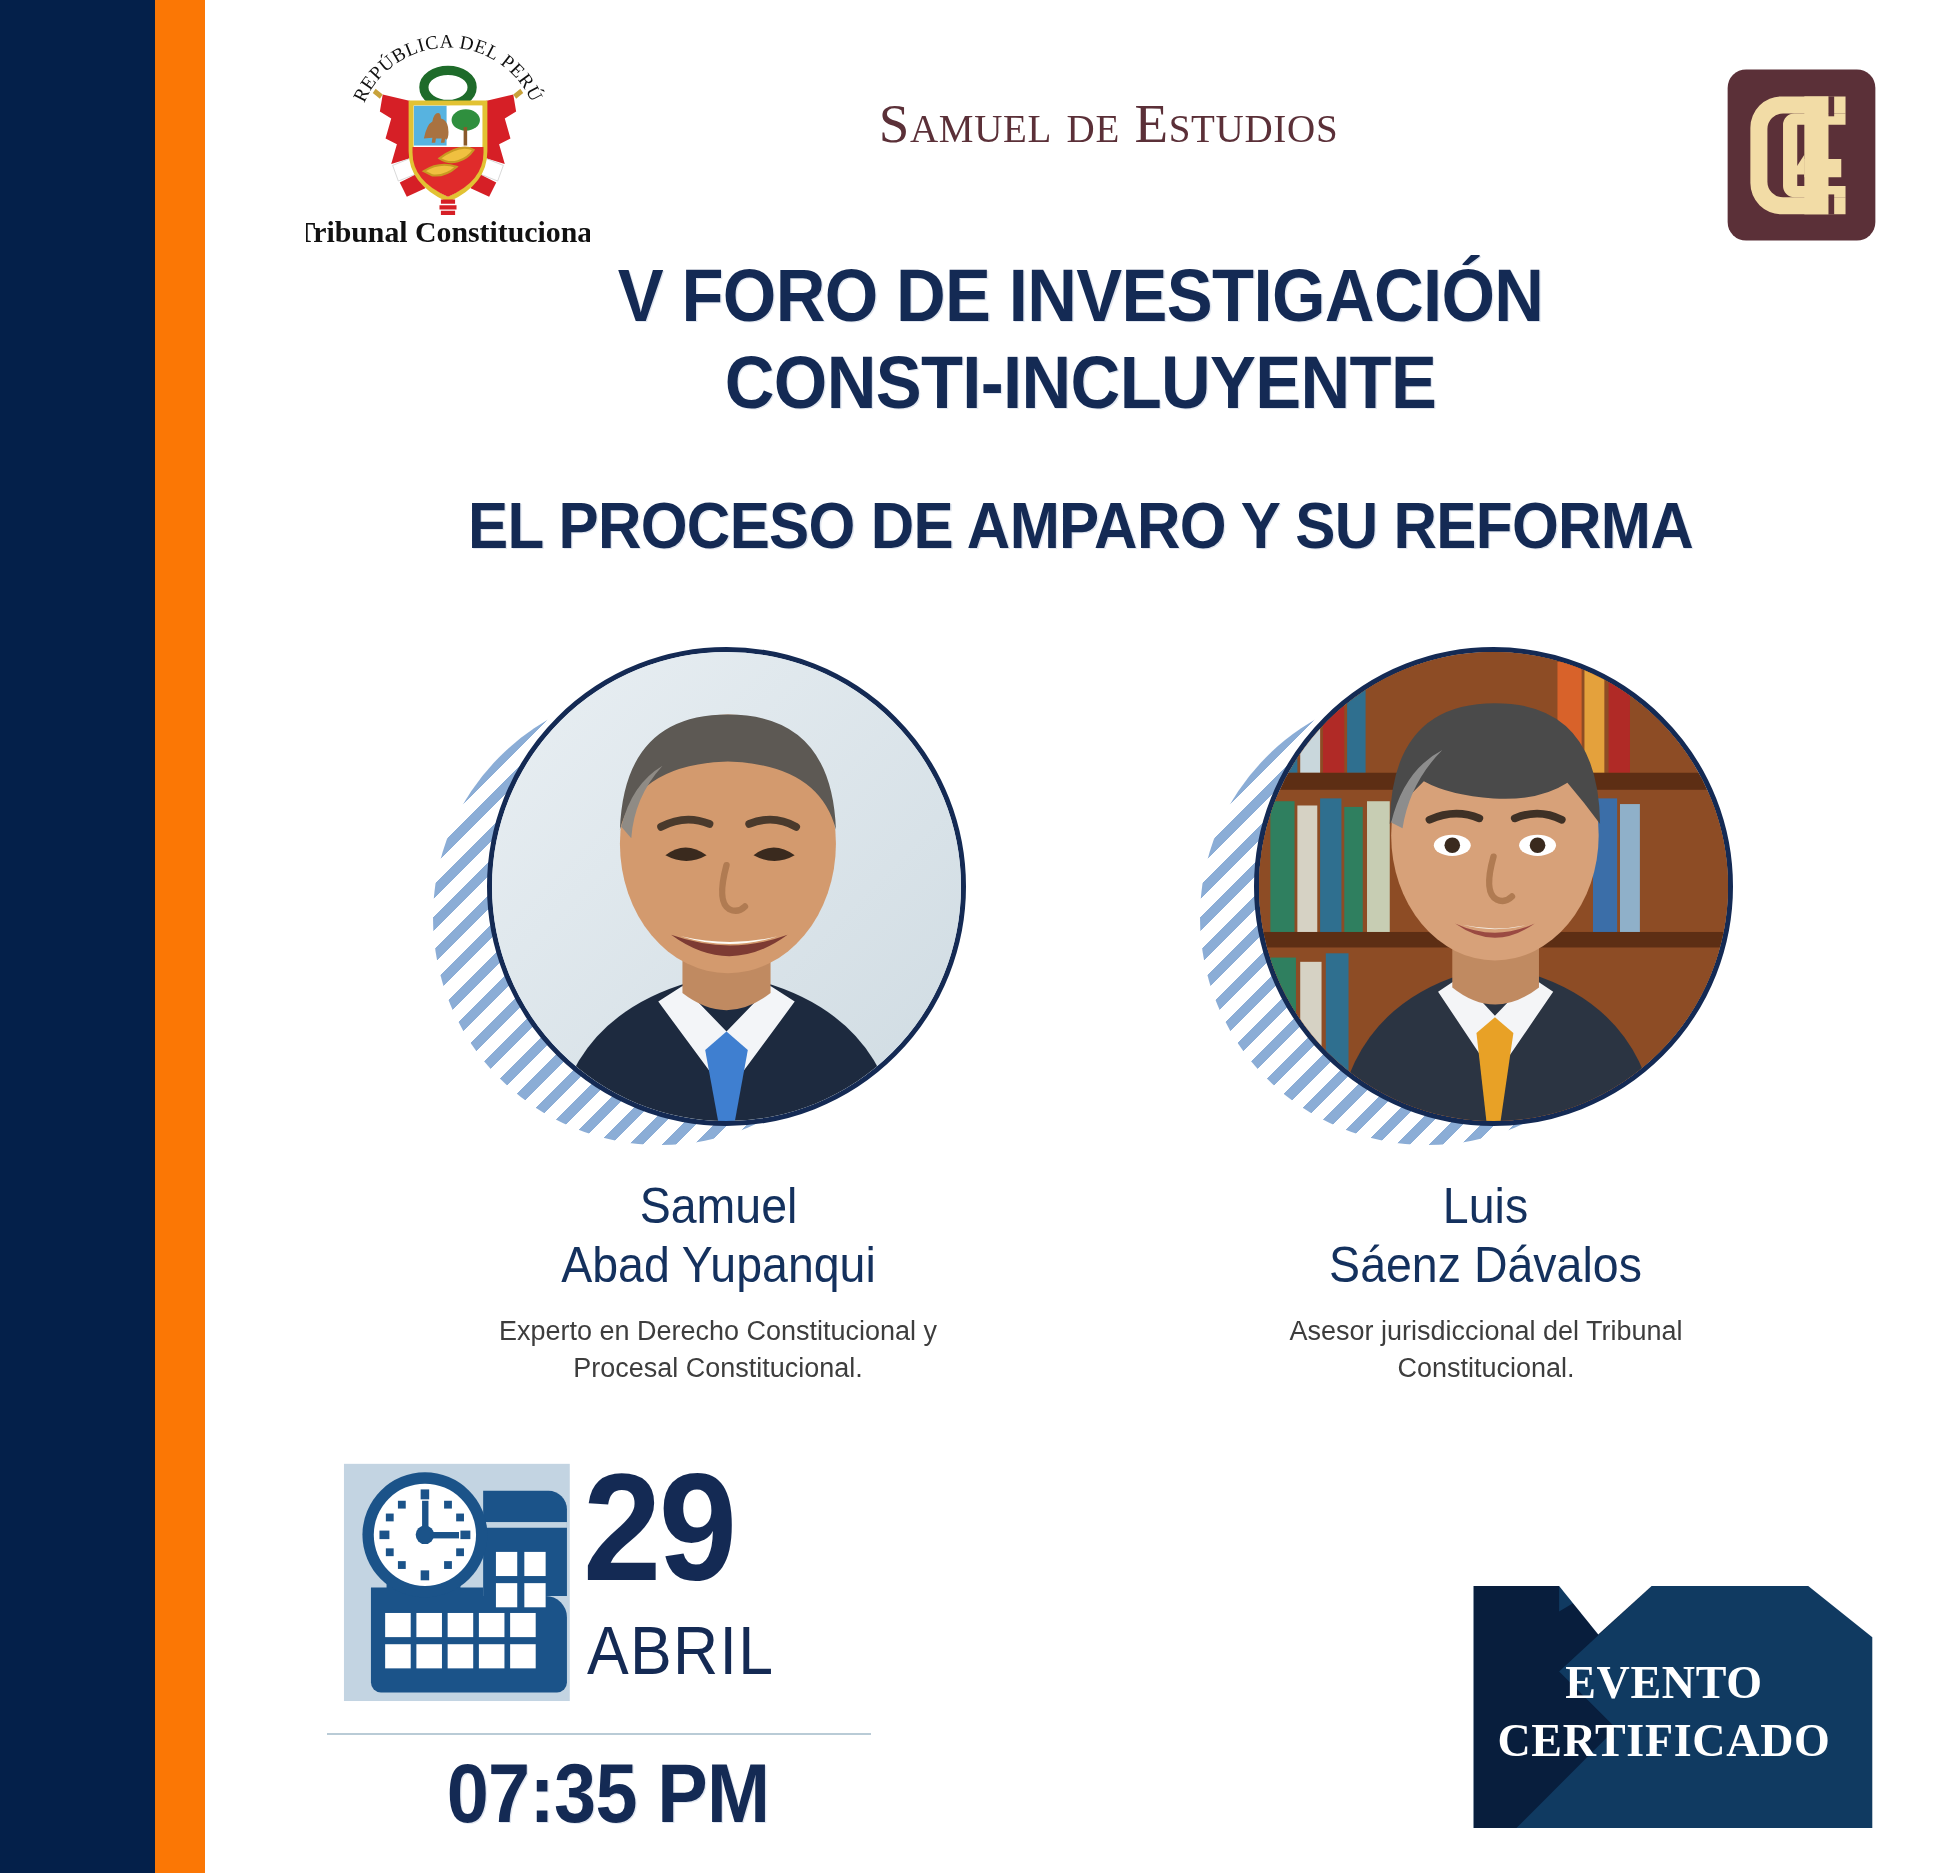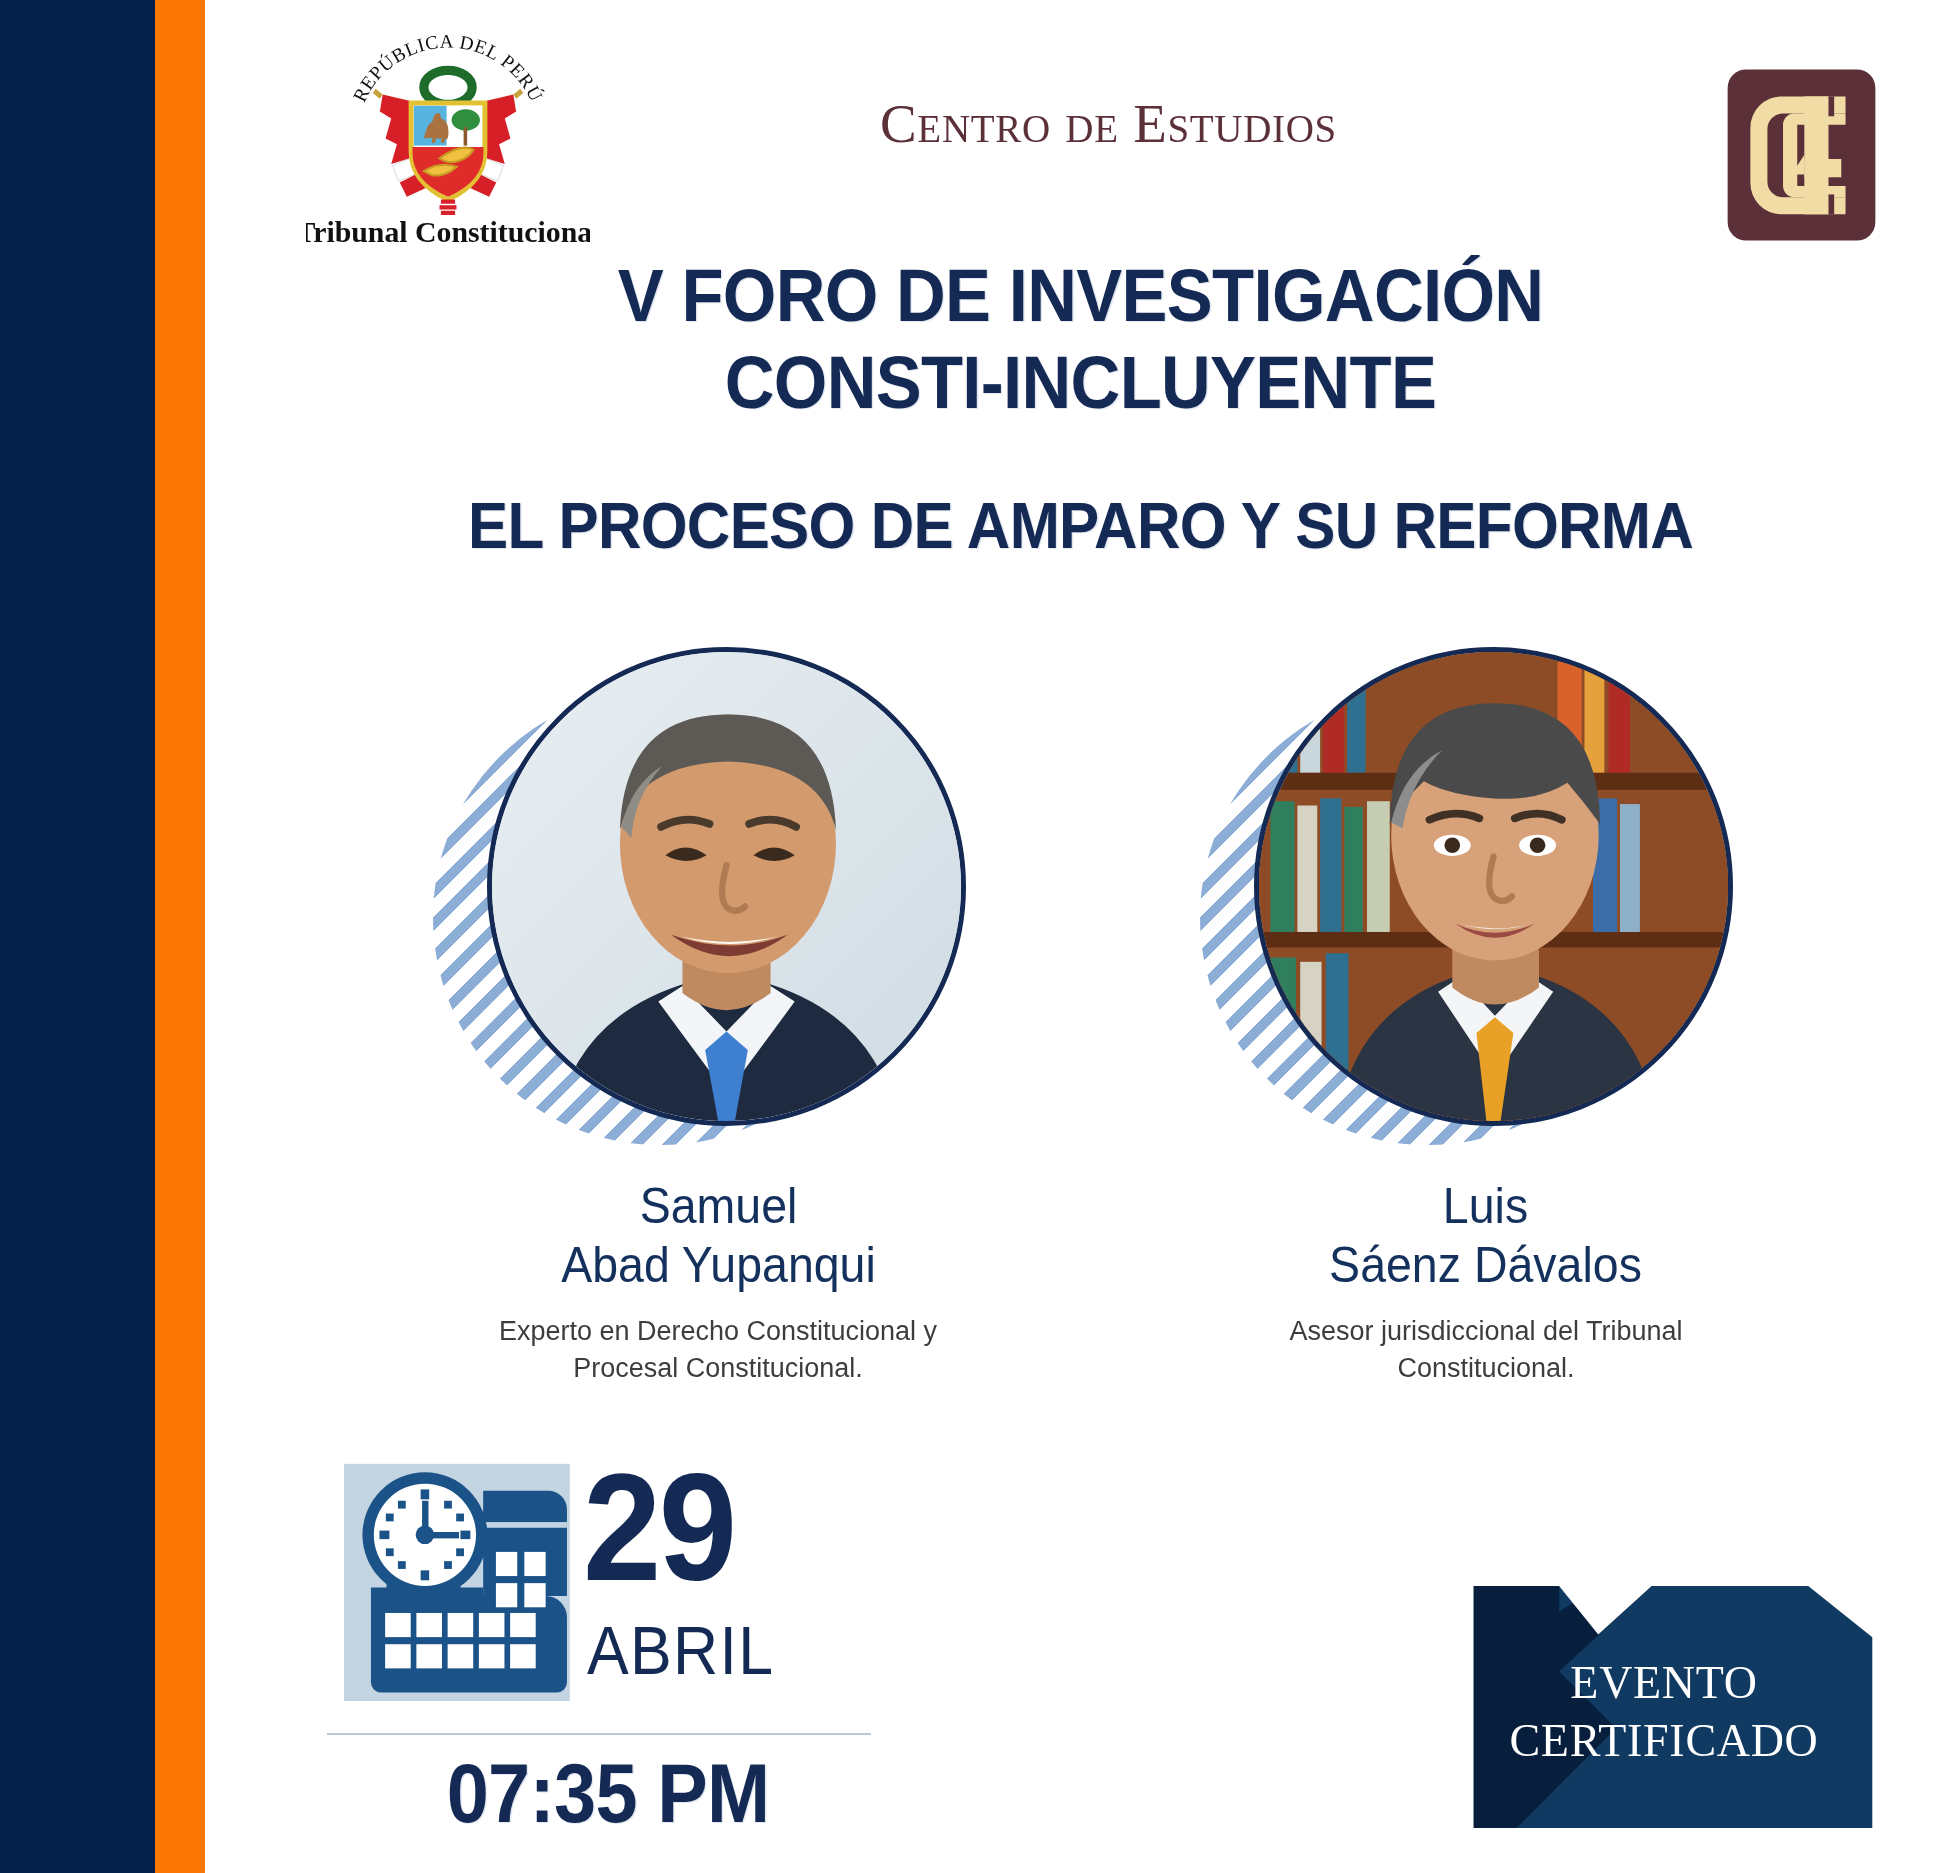--- a/index.html
+++ b/index.html
@@ -123,21 +123,21 @@
   .fb svg{width:100%;height:100%;display:block;}
   .live-badge{
     width:213px;height:96px;background:#ef4044;border-radius:10px;
     display:flex;align-items:center;justify-content:center;
     color:#ffffff;font-family:"Liberation Sans", sans-serif;
     font-weight:bold;font-size:65px;letter-spacing:0.7px;
     transform:scaleX(0.97);
   }
 
   
-  .cert{position:absolute;left:1465px;top:1586px;width:416px;height:242px;}
+  .cert{position:absolute;left:1465px;top:1586px;width:416px;height:242px;font-weight:bold;}
   .cert svg{position:absolute;inset:0;width:100%;height:100%;display:block;}
   .cert-txt{
     position:absolute;left:0;top:68px;width:398px;text-align:center;
     color:#ffffff;font-family:"Liberation Serif", serif;
     font-size:46px;line-height:1.26;letter-spacing:0.7px;
   }
 </style>
 </head>
 <body>
 
@@ -184,21 +184,21 @@
       <path d="M188 178 q30 -22 48 -12 q-8 12 -22 16 q-14 4 -26 -4 z" fill="#f0c040" stroke="#c89a22" stroke-width="3"></path>
       <path d="M166 196 q22 -14 46 -6 q-16 14 -34 12 z" fill="#f0c040" stroke="#c89a22" stroke-width="3"></path>
 
       <path d="M190 236 h20 v6 h-20z M188 244 h24 v6 h-24z M190 252 h20 v6 h-20z" fill="#d61f26"></path>
 
       <text x="200" y="296" text-anchor="middle" font-family="Liberation Serif, serif" font-weight="bold" font-size="42" fill="#111">Tribunal Constitucional</text>
     </svg>
   </div>
 
   <div class="cec-head">
-    <div>Centro de Estudios</div>
+    <div>Samuel de Estudios</div>
   </div>
 
   <div class="cec-logo">
     <svg viewBox="0 0 212 245" xmlns="http://www.w3.org/2000/svg">
       <rect x="2" y="2" width="208" height="241" rx="26" fill="#5b3038"></rect>
 
       <path d="M168 40 H78 a44 44 0 0 0 -44 44 v78 a44 44 0 0 0 44 44 h90 v-24 H80 a22 22 0 0 1 -22 -22 v-74 a22 22 0 0 1 22 -22 h88 z" fill="#f2dca6"></path>
 
       <path d="M168 64 H96 a16 16 0 0 0 -16 16 v86 a16 16 0 0 0 16 16 h72 v-16 H100 v-86 h68 z" fill="#f2dca6"></path>
 

